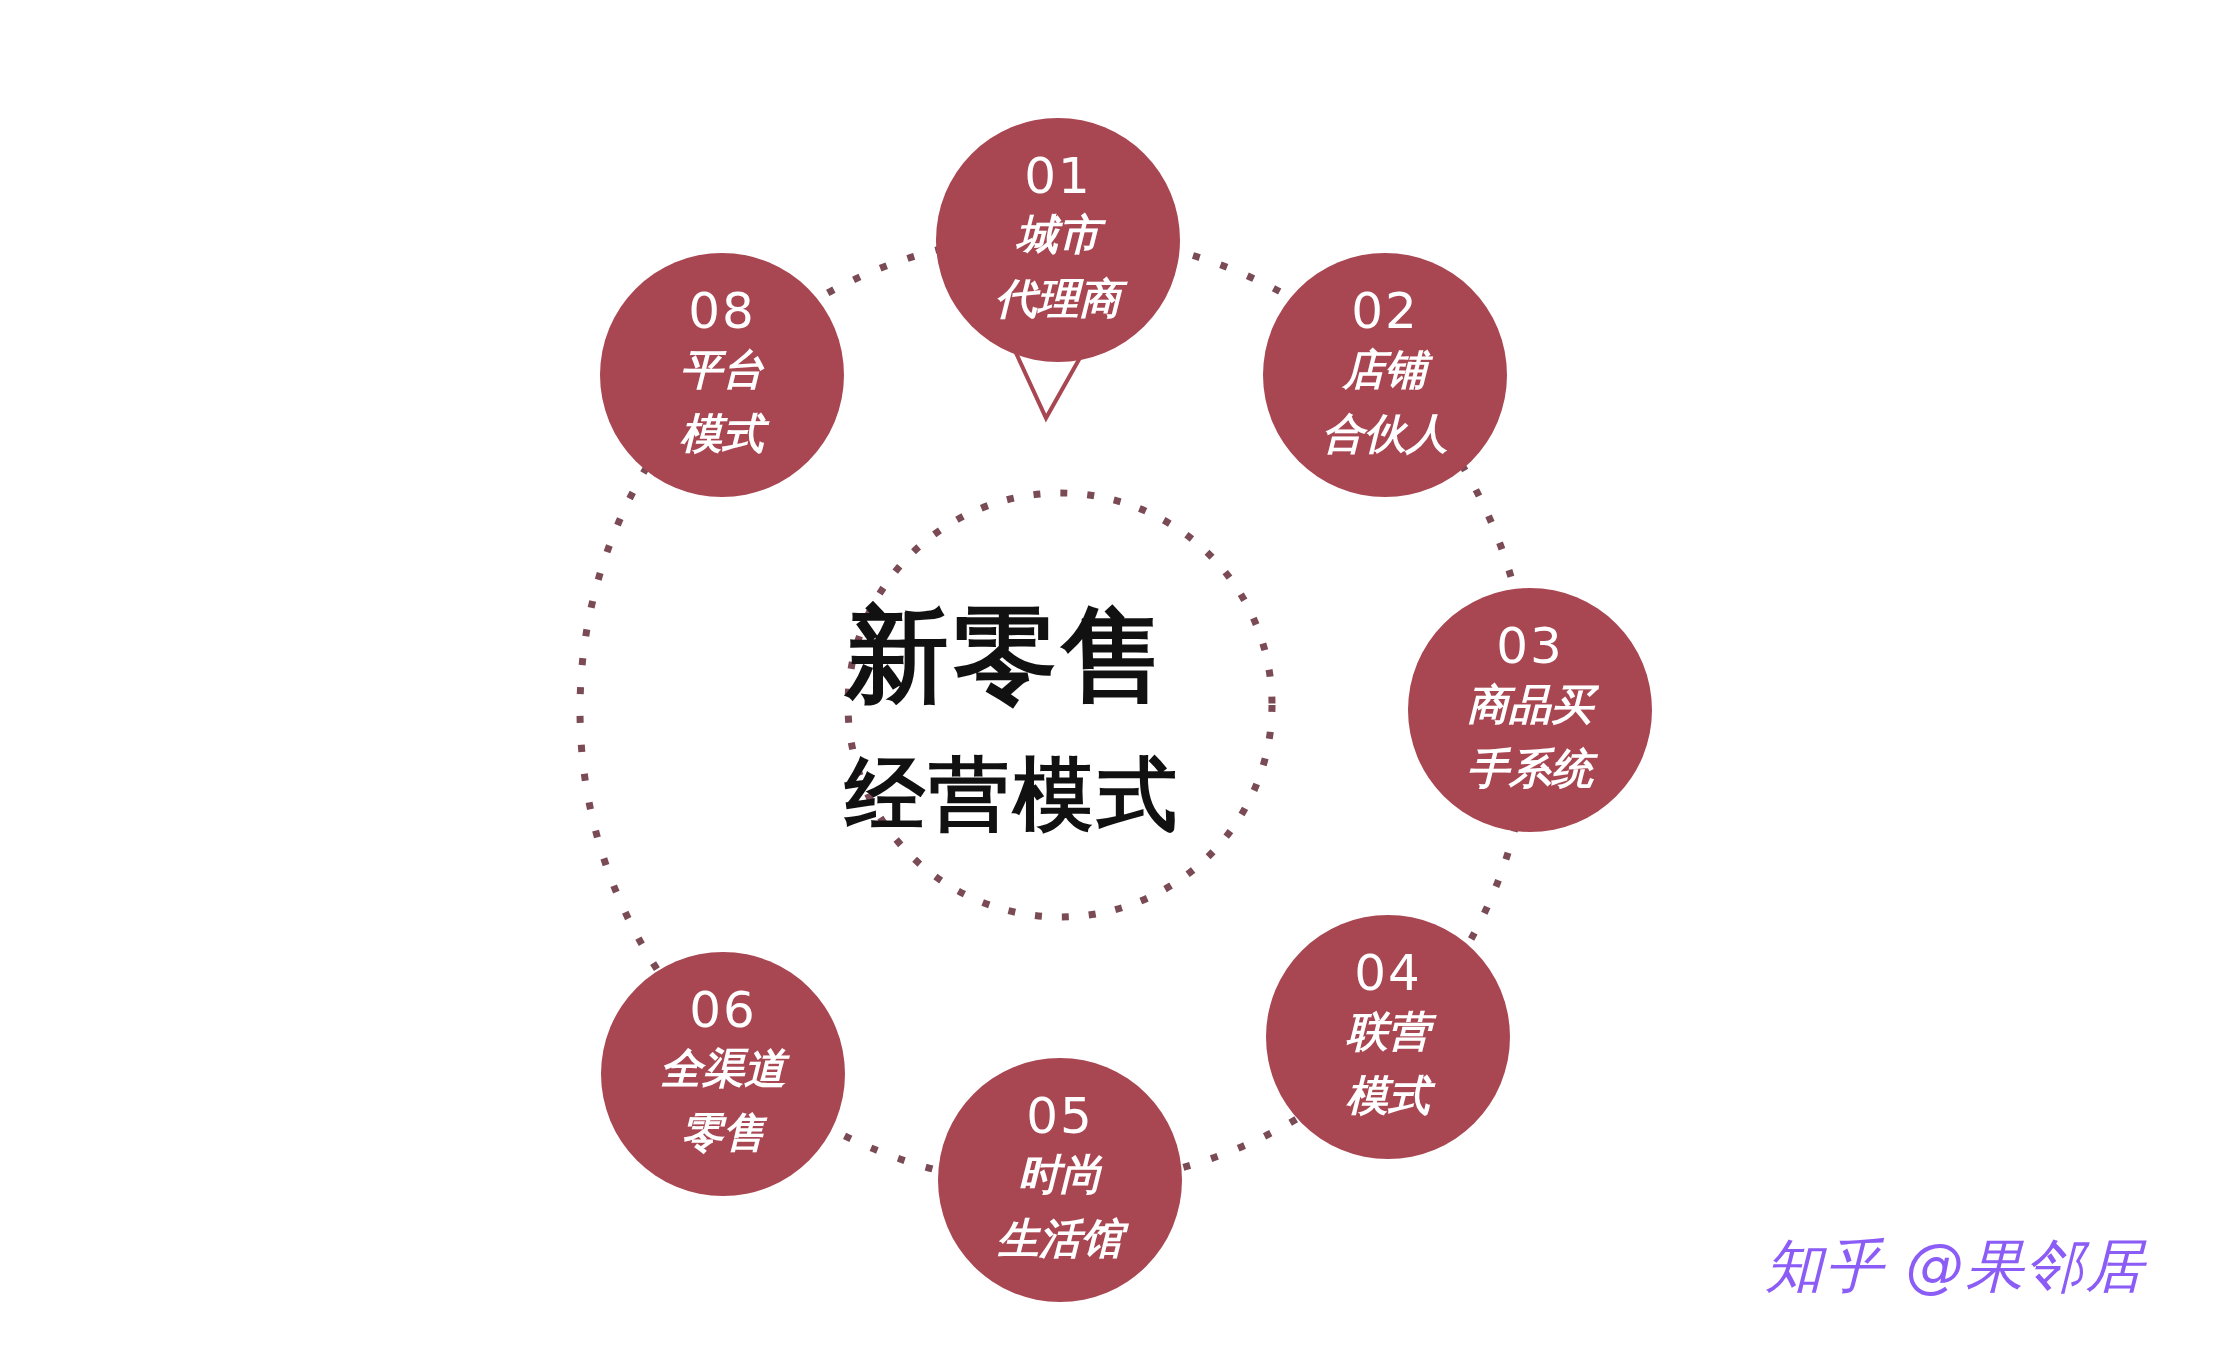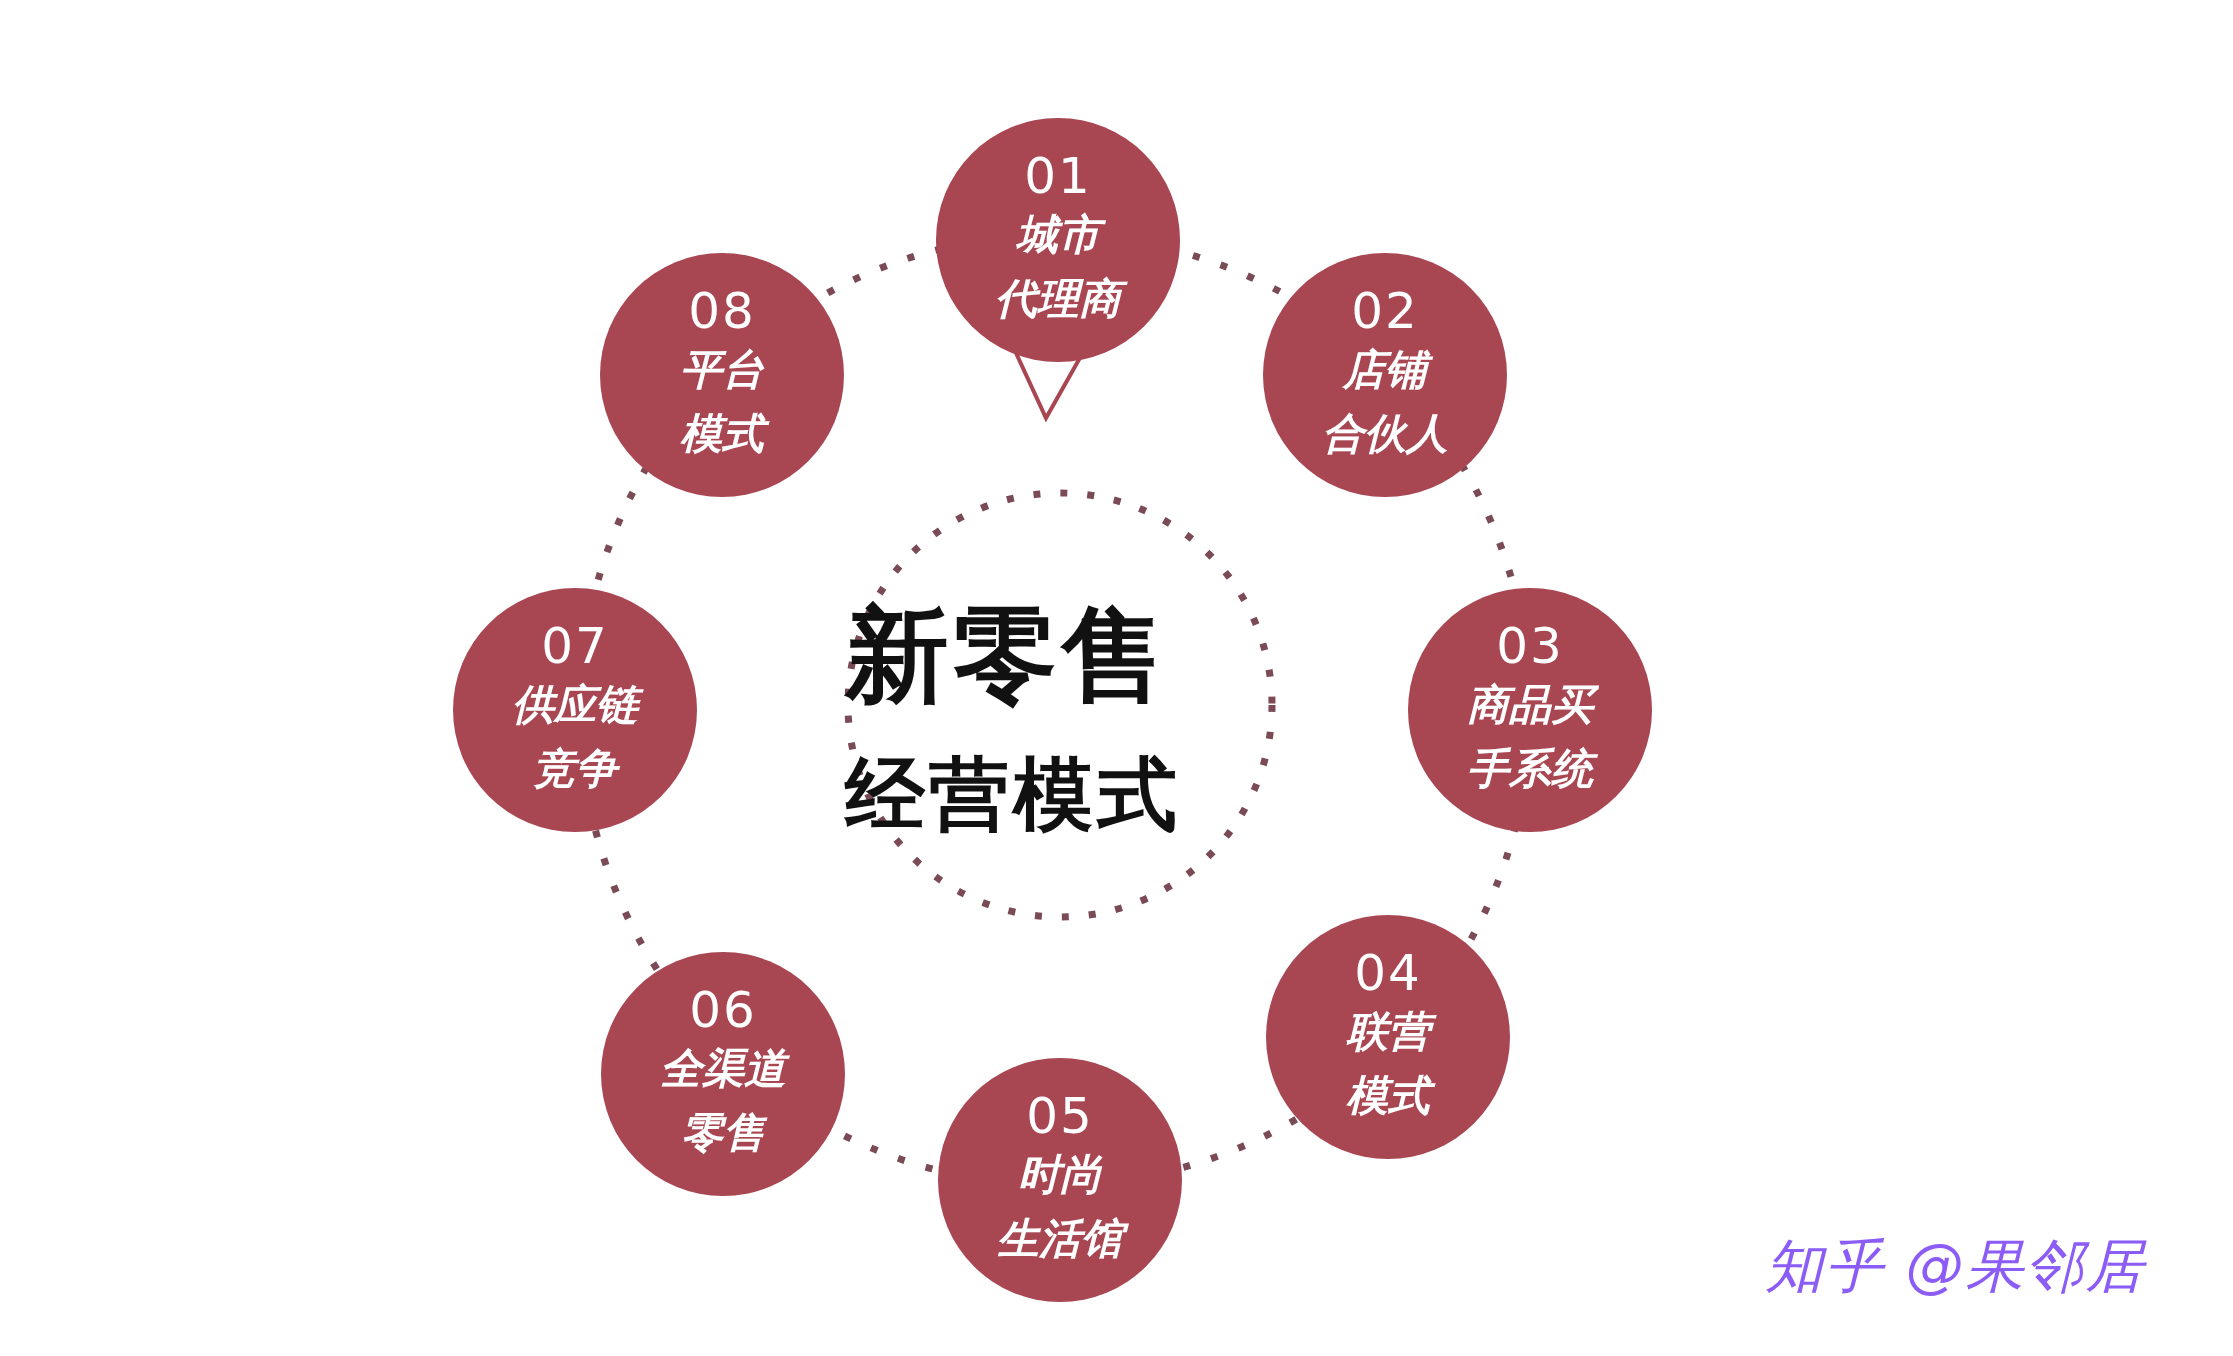--- a/index.html
+++ b/index.html
@@ -58,25 +58,20 @@
     <div class="lbl">时尚</div>
     <div class="lbl">生活馆</div>
   </div>
 
   <div class="node" style="left:601px;top:952px">
     <div class="num">06</div>
     <div class="lbl">全渠道</div>
     <div class="lbl">零售</div>
   </div>
 
-  <div class="node" style="left:453px;top:588px">
-    <div class="num">07</div>
-    <div class="lbl">供应链</div>
-    <div class="lbl">竞争</div>
-  </div>
 
   <div class="node" style="left:600px;top:253px">
     <div class="num">08</div>
     <div class="lbl">平台</div>
     <div class="lbl">模式</div>
   </div>
 
   <div class="center-text">
     <div class="center-title">新零售</div>
     <div class="center-sub">经营模式</div>

